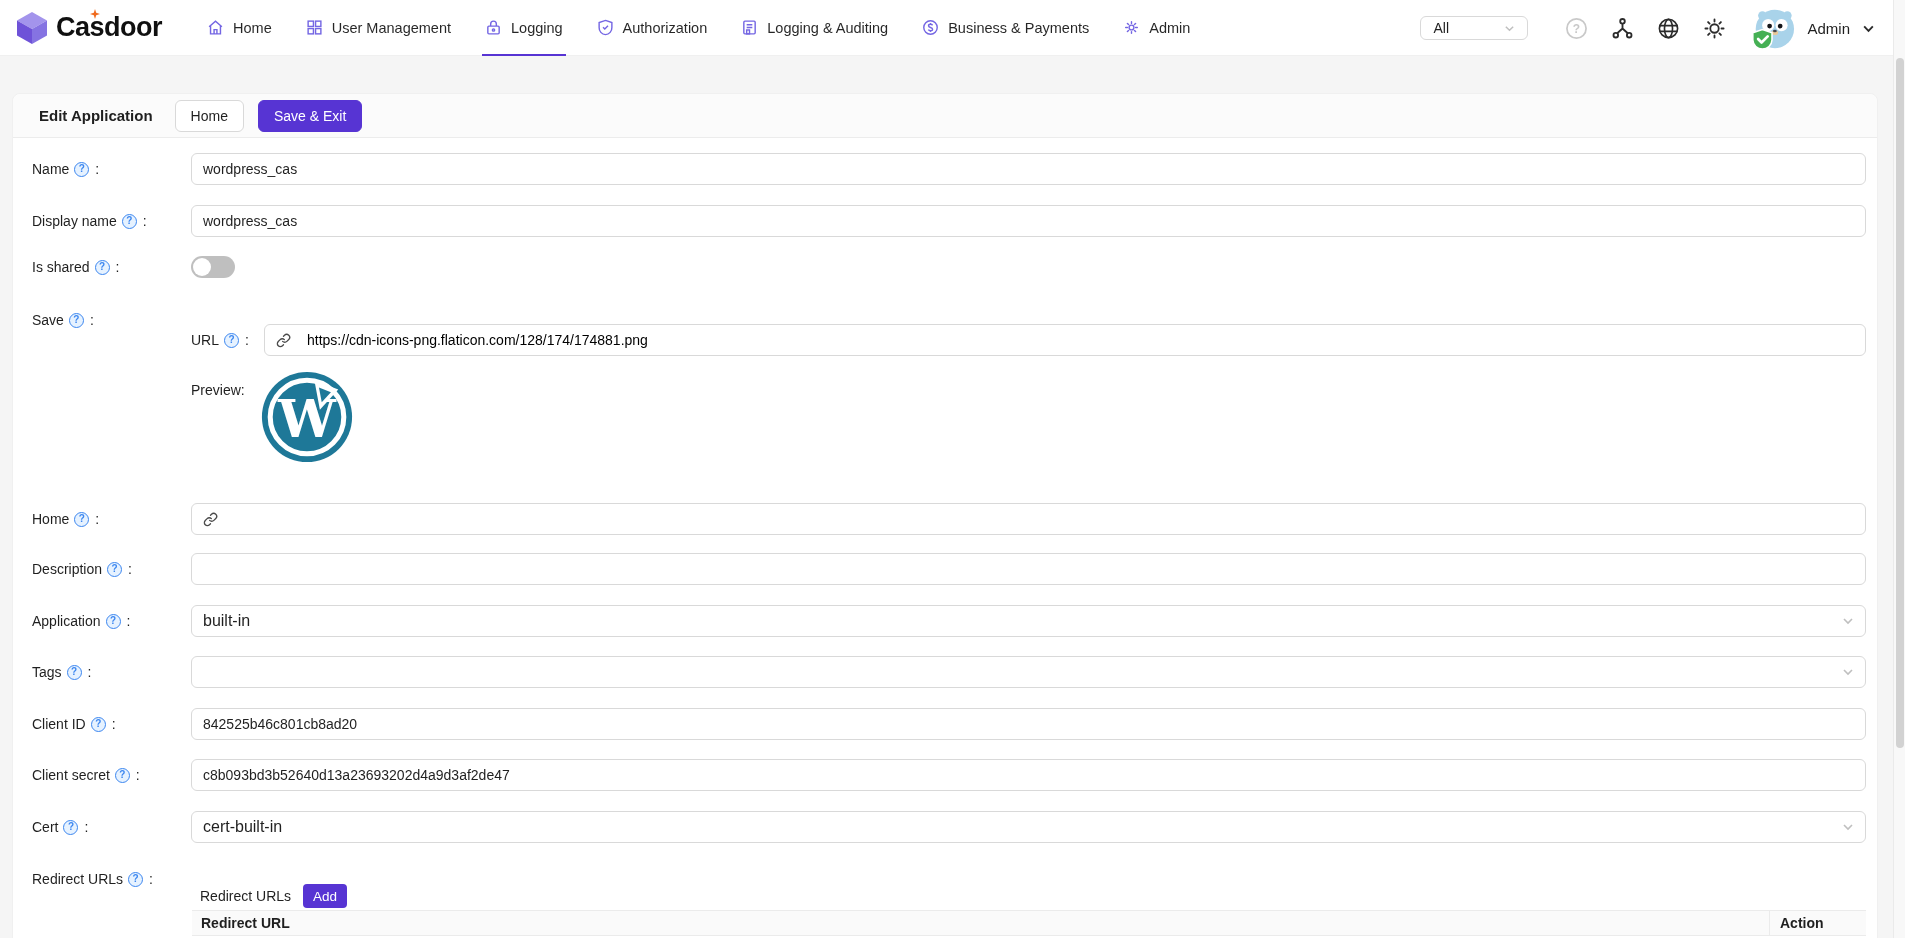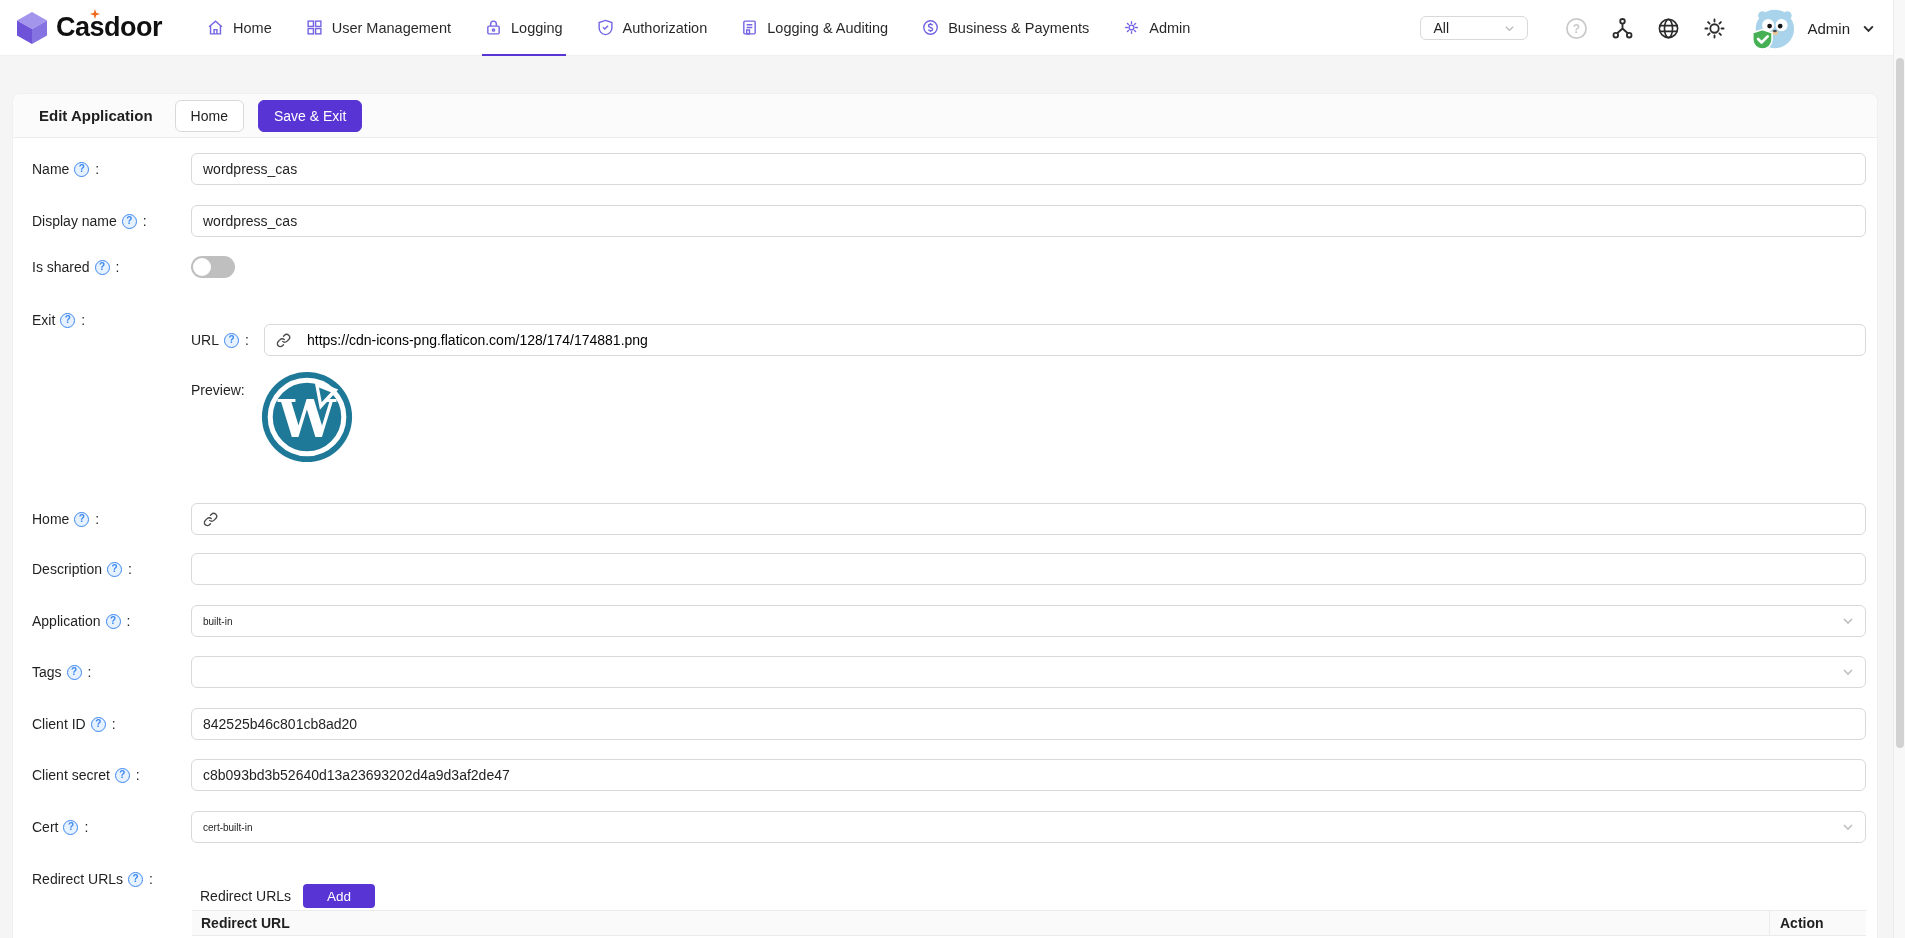--- a/index.html
+++ b/index.html
@@ -45,29 +45,29 @@
     justify-content:center; line-height:1; }
   .qicon::after { content:"?"; }
   .colon { margin-left:1px; }
   .ctl { position:absolute; left:178px; width:1675px; }
   .inp { width:100%; height:32px; border:1px solid #d9d9d9; border-radius:6px; padding:0 11px;
     font-size:14px; font-family:inherit; color:rgba(0,0,0,.88); background:#fff; outline:none; }
   .inp-flex { display:flex; align-items:center; gap:16px; height:32px; border:1px solid #d9d9d9;
     border-radius:6px; padding:0 11px; background:#fff; }
   .inp-flex input { border:none; outline:none; flex:1; font-size:14px; font-family:inherit; height:100%; }
   .select { display:flex; align-items:center; height:32px; border:1px solid #d9d9d9; border-radius:6px;
-    padding:0 11px; background:#fff; font-size:10px; position:relative; cursor:pointer; }
+    padding:0 11px; background:#fff; font-size:16px; position:relative; cursor:pointer; }
   .select .chev { position:absolute; right:11px; }
   .switch { width:44px; height:22px; border-radius:11px; background:rgba(0,0,0,.25); position:relative; cursor:pointer; }
   .switch .knob { position:absolute; left:2px; top:2px; width:18px; height:18px; border-radius:50%; background:#fff; }
 
   
   .rtable { position:absolute; left:179px; top:788px; width:1674px; }
   .rtable-titlerow { display:flex; align-items:center; gap:12px; height:28px; padding-left:8px; font-size:14px; }
-  .btn-add { background:#5734d3; color:#fff; border-radius:4px; height:24px; padding:0 24px;
+  .btn-add { background:#5734d3; color:#fff; border-radius:4px; height:24px; padding:0 10px;
     font-size:13.5px; display:inline-flex; align-items:center; cursor:pointer; }
   .rtable-head { display:flex; height:26px; background:#fafafa; border-top:1px solid #ebebeb;
     border-bottom:1px solid #ebebeb; font-size:14px; font-weight:bold; align-items:center; }
   .rtable-head .c-url { flex:1; padding-left:9px; }
   .rtable-head .c-action { width:97px; padding-left:10px; border-left:1px solid #ebebeb; align-self:stretch; display:flex; align-items:center; }
   .rtable-row { padding:3px 0 0 9px; }
 
   
   .scrollbar { position:absolute; right:0; top:0; width:12px; height:938px; background:#f8f8f8;
     border-left:1px solid #eaeaea; }
@@ -226,21 +226,21 @@
       <span class="qicon"></span>
       <span class="colon">:</span>
   </div>
   <div class="ctl" style="top:162px; width:44px">
     <div class="switch">
         <div class="knob"></div>
       </div>
   </div>
 
   <div class="row-label short" style="top:215px">
-    <span>Exit</span>
+    <span>Save</span>
       <span class="qicon"></span>
       <span class="colon">:</span>
   </div>
   <div class="row-label" style="left:178px; top:230px; width:70px">
     <span>URL</span>
       <span class="qicon"></span>
       <span class="colon">:</span>
   </div>
   <div class="ctl" style="left:251px; top:230px; width:1602px">
     <div class="inp-flex">

